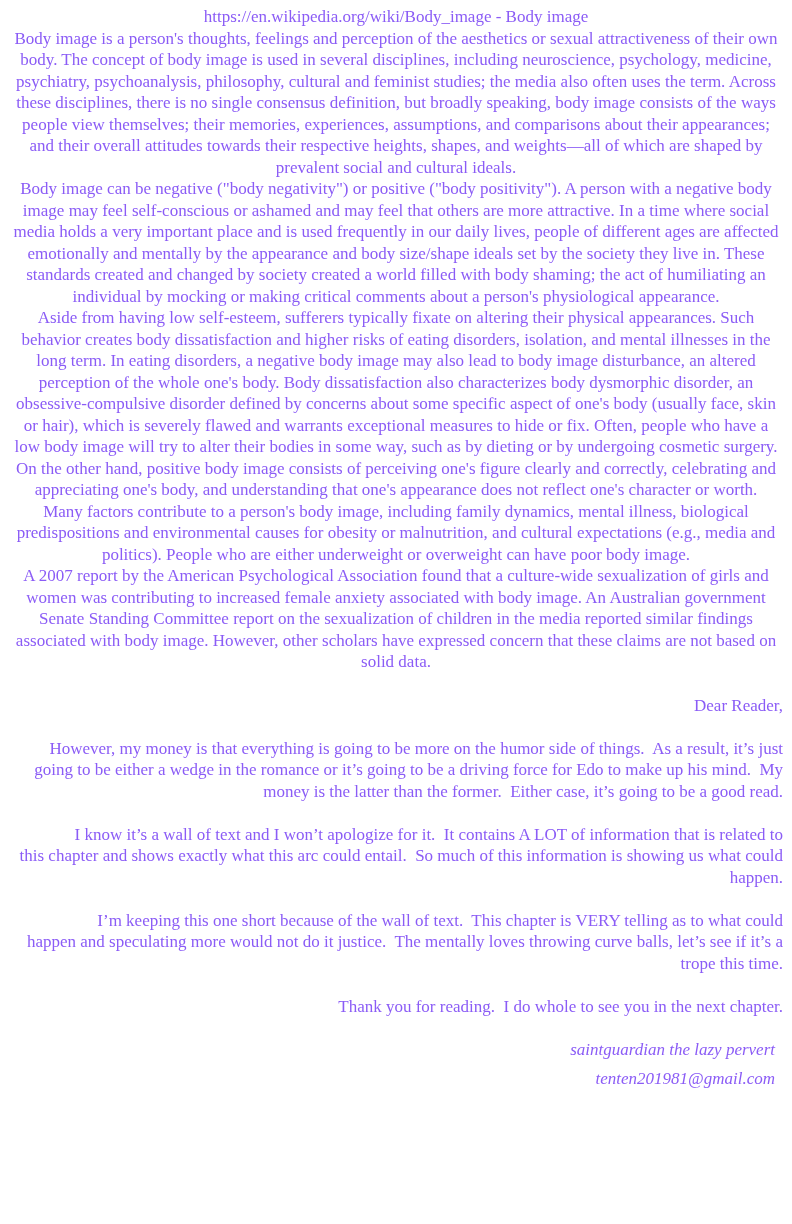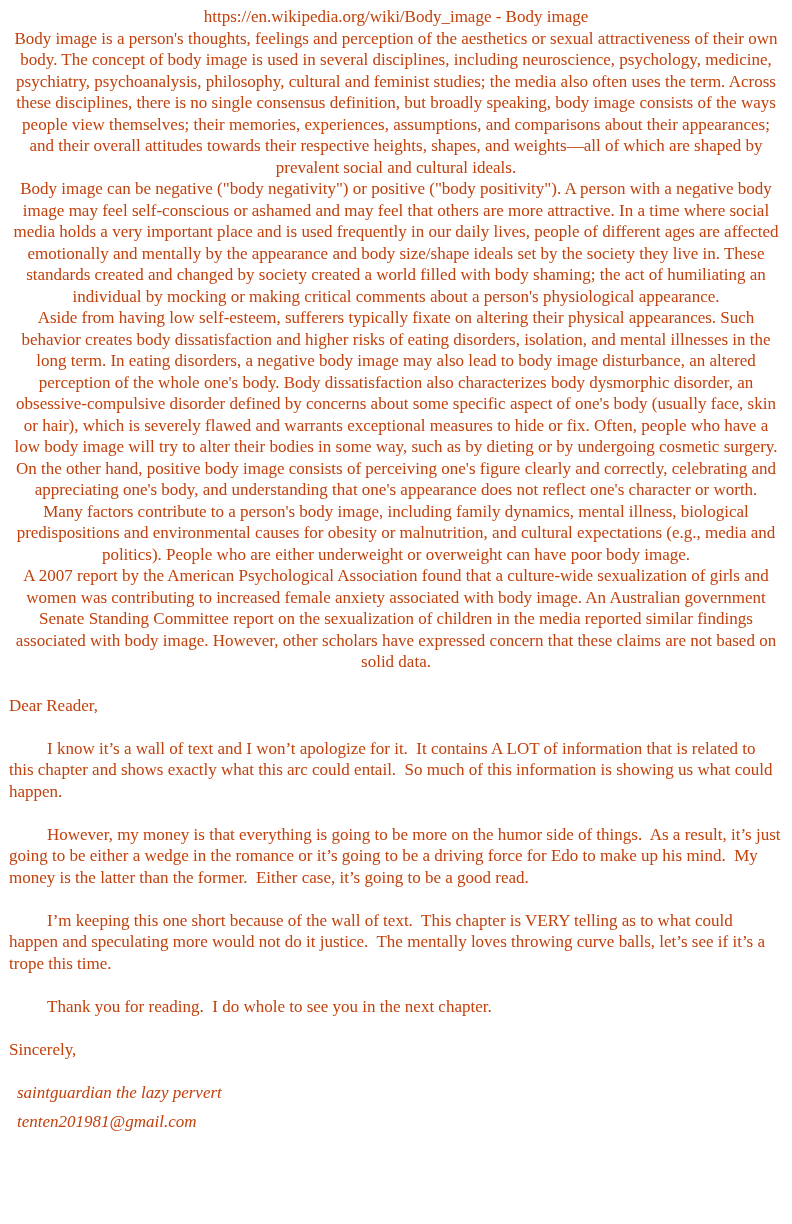--- a/index.html
+++ b/index.html
@@ -6,36 +6,36 @@
     margin: 0;
     padding: 0;
     background: #ffffff;
   }
   .page {
     width: 792px;
     min-height: 1224px;
     box-sizing: border-box;
     padding: 6px 9px 40px 9px;
     background: #ffffff;
-    color: #c2410c;
+    color: #8b5cf6;
     font-family: "Liberation Serif", "DejaVu Serif", serif;
     font-size: 17px;
     line-height: 21.5px;
   }
   .wiki-section {
     text-align: center;
     margin-bottom: 22px;
   }
   .wiki-section p {
     margin: 0;
     text-align: center;
   }
   .letter-section p {
     margin: 0 0 21.5px 0;
-    text-align: left;
+    text-align: right;
     white-space: pre-wrap;
   }
   .letter-section p.indent {
     text-indent: 38px;
   }
   .signature-block p {
     margin: 8px;
     white-space: pre-wrap;
     font-style: italic;
   }
@@ -49,24 +49,23 @@
     <p>https://en.wikipedia.org/wiki/Body_image - Body image</p>
     <p>Body image is a person's thoughts, feelings and perception of the aesthetics or sexual attractiveness of their own body. The concept of body image is used in several disciplines, including neuroscience, psychology, medicine, psychiatry, psychoanalysis, philosophy, cultural and feminist studies; the media also often uses the term. Across these disciplines, there is no single consensus definition, but broadly speaking, body image consists of the ways people view themselves; their memories, experiences, assumptions, and comparisons about their appearances; and their overall attitudes towards their respective heights, shapes, and weights—all of which are shaped by prevalent social and cultural ideals.</p>
     <p>Body image can be negative ("body negativity") or positive ("body positivity"). A person with a negative body image may feel self-conscious or ashamed and may feel that others are more attractive. In a time where social media holds a very important place and is used frequently in our daily lives, people of different ages are affected emotionally and mentally by the appearance and body size/shape ideals set by the society they live in. These standards created and changed by society created a world filled with body shaming; the act of humiliating an individual by mocking or making critical comments about a person's physiological appearance.</p>
     <p>Aside from having low self-esteem, sufferers typically fixate on altering their physical appearances. Such behavior creates body dissatisfaction and higher risks of eating disorders, isolation, and mental illnesses in the long term. In eating disorders, a negative body image may also lead to body image disturbance, an altered perception of the whole one's body. Body dissatisfaction also characterizes body dysmorphic disorder, an obsessive-compulsive disorder defined by concerns about some specific aspect of one's body (usually face, skin or hair), which is severely flawed and warrants exceptional measures to hide or fix. Often, people who have a low body image will try to alter their bodies in some way, such as by dieting or by undergoing cosmetic surgery. On the other hand, positive body image consists of perceiving one's figure clearly and correctly, celebrating and appreciating one's body, and understanding that one's appearance does not reflect one's character or worth.</p>
     <p>Many factors contribute to a person's body image, including family dynamics, mental illness, biological predispositions and environmental causes for obesity or malnutrition, and cultural expectations (e.g., media and politics). People who are either underweight or overweight can have poor body image.</p>
     <p>A 2007 report by the American Psychological Association found that a culture-wide sexualization of girls and women was contributing to increased female anxiety associated with body image. An Australian government Senate Standing Committee report on the sexualization of children in the media reported similar findings associated with body image. However, other scholars have expressed concern that these claims are not based on solid data.</p>
   </div>
 
   <div class="letter-section">
     <p>Dear Reader,</p>
+    <p class="indent">However, my money is that everything is going to be more on the humor side of things.  As a result, it’s just going to be either a wedge in the romance or it’s going to be a driving force for Edo to make up his mind.  My money is the latter than the former.  Either case, it’s going to be a good read.</p>
     <p class="indent">I know it’s a wall of text and I won’t apologize for it.  It contains A LOT of information that is related to this chapter and shows exactly what this arc could entail.  So much of this information is showing us what could happen.</p>
-    <p class="indent">However, my money is that everything is going to be more on the humor side of things.  As a result, it’s just going to be either a wedge in the romance or it’s going to be a driving force for Edo to make up his mind.  My money is the latter than the former.  Either case, it’s going to be a good read.</p>
     <p class="indent">I’m keeping this one short because of the wall of text.  This chapter is VERY telling as to what could happen and speculating more would not do it justice.  The mentally loves throwing curve balls, let’s see if it’s a trope this time.</p>
     <p class="indent">Thank you for reading.  I do whole to see you in the next chapter.</p>
-    <p>Sincerely,</p>
     <div class="signature-block">
       <p>saintguardian the lazy pervert</p>
       <p>tenten201981@gmail.com</p>
     </div>
   </div>
 
 </div>
 
 </body></html>

